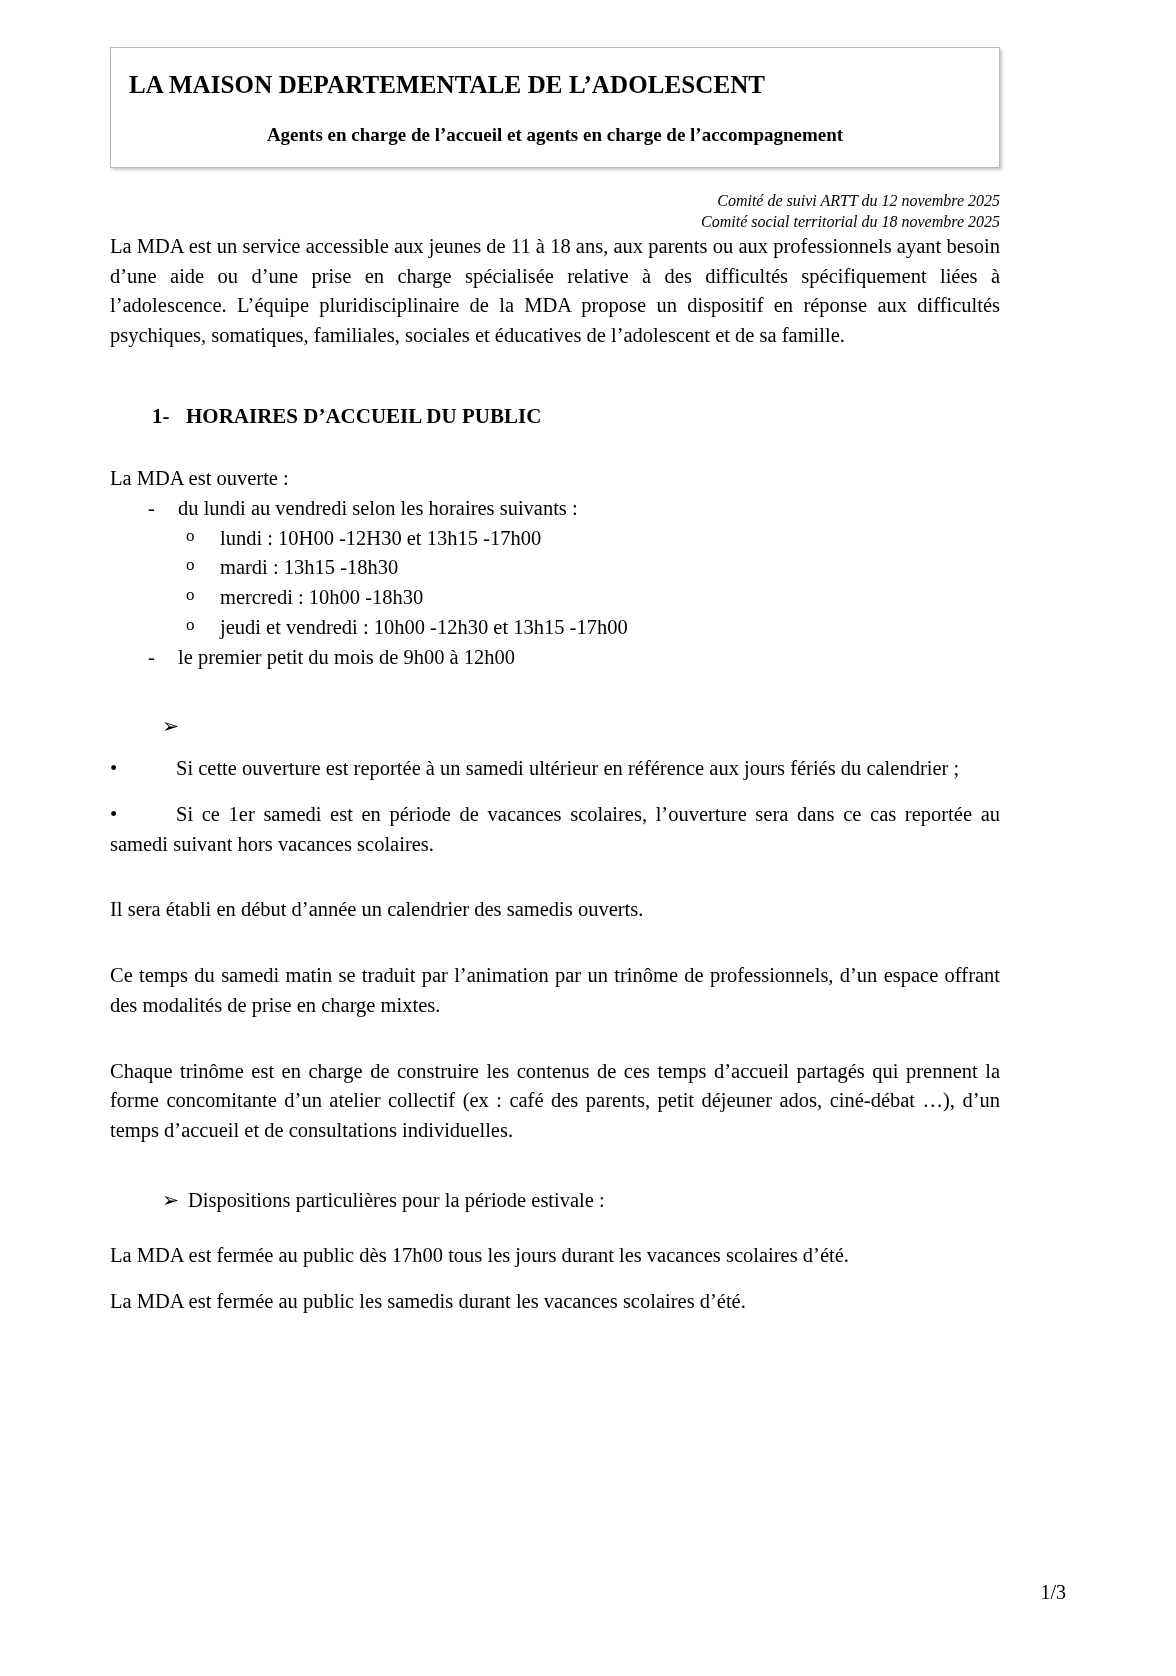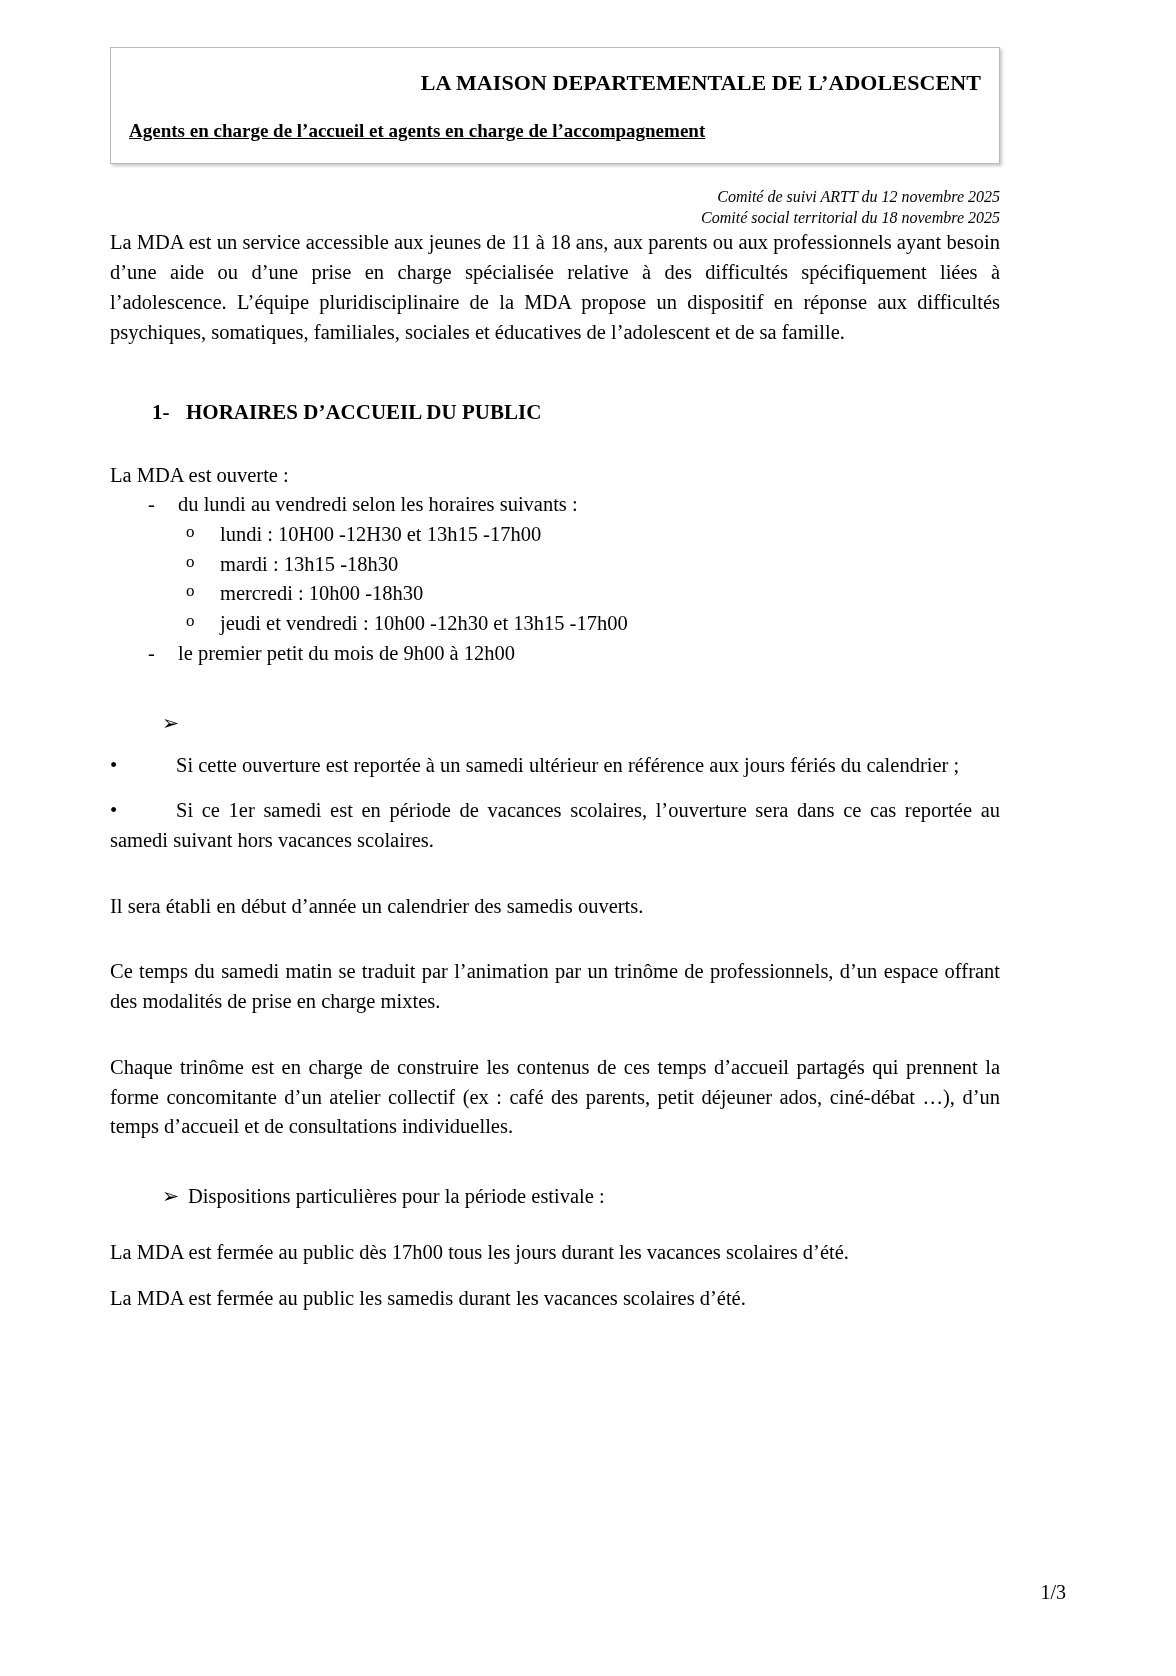--- a/index.html
+++ b/index.html
@@ -31,33 +31,32 @@
   .title-box {
     margin-top: 47px;
     border: 1px solid #b9b9b9;
     box-shadow: 2px 2px 3px rgba(0,0,0,0.22);
     padding: 22px 18px 20px 18px;
     background: #ffffff;
     box-sizing: border-box;
     width: 890px;
   }
   .title-main {
-    text-align: right;
+    text-align: left;
     font-weight: bold;
-    font-size: 22px;
+    font-size: 25px;
     letter-spacing: 0.1px;
     line-height: 1.2;
   }
   .title-sub {
-    text-align: left;
+    text-align: center;
     font-weight: bold;
     font-size: 19px;
     margin-top: 24px;
     line-height: 1.2;
-    text-decoration: underline;
   }
 
   
   .dates {
     margin-top: 22px;
     text-align: right;
     font-style: italic;
     font-size: 16px;
     line-height: 1.32;
   }

